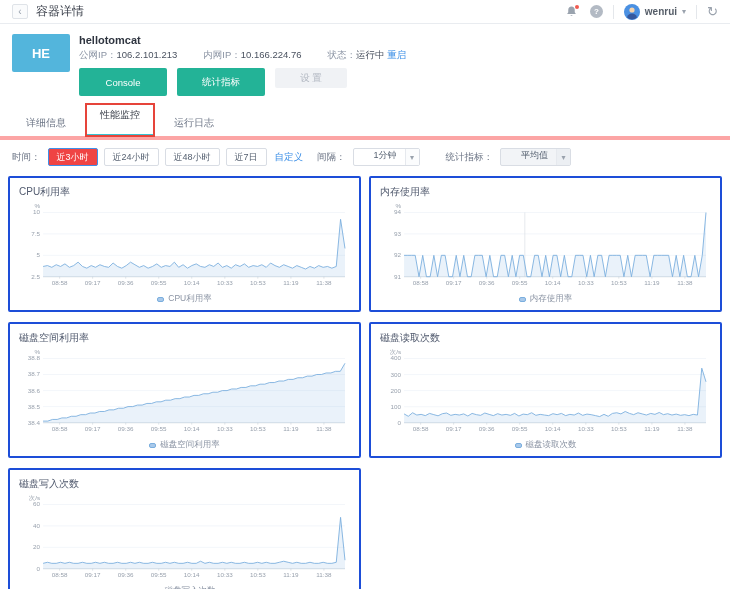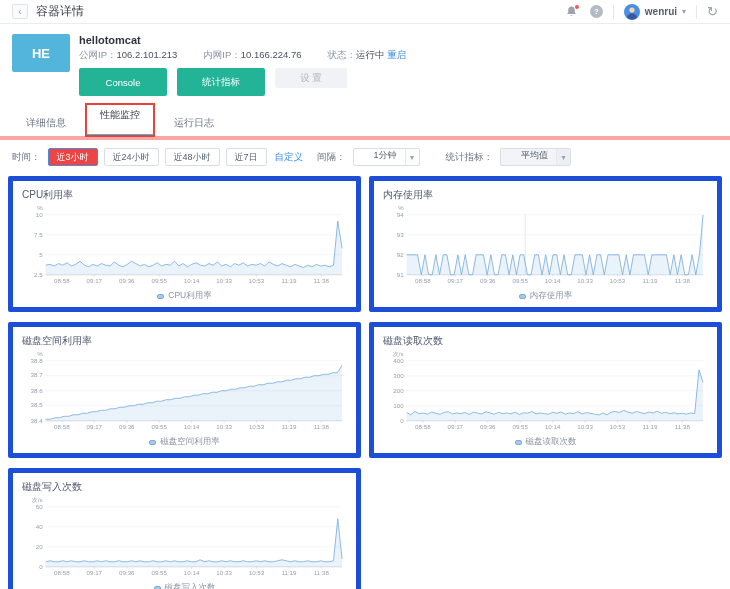--- a/index.html
+++ b/index.html
@@ -45,21 +45,21 @@
   .t-btn.active { background:#ef4444; border-color:#3f8fe8; color:#fff; }
   .custom-link { margin:0 8px 0 2px; font-size:9.5px; }
   .select { height:18px; display:flex; align-items:flex-start; border:1px solid #d9dde4; border-radius:2px; background:#fff; cursor:pointer;padding-left:12px; }
   .select .sel-val { padding:0 8px; color:#556070; font-size:9px; }
   .select .sel-caret { width:14px; text-align:center; color:#9aa2ad; font-size:8px; border-left:1px solid #e6e9ee; align-self:stretch; display:flex; align-items:center; justify-content:center; background:#fbfcfd; }
   .select.gray { background:#f2f4f7; }
   .select.gray .sel-caret { background:#eceff3; }
 
   
   .charts { display:grid; grid-template-columns:1fr 1fr; gap:10px 8px; padding:2px 8px 8px 8px; }
-  .card { border:5px solid #1d4ed8; border-radius:2px; background:#fff; height:136px; padding:7px 9px 5px 9px; display:flex; flex-direction:column; }
+  .card { border:2px solid #1d4ed8; border-radius:2px; background:#fff; height:136px; padding:7px 9px 5px 9px; display:flex; flex-direction:column; }
   .chart-title { font-size:10px; color:#515a6e; margin-bottom:2px; }
   svg.chart { flex:1 1 auto; width:100%; height:100%; display:block; }
   .legend { display:flex; align-items:center; justify-content:center; gap:4px; height:13px; cursor:pointer; }
   .lg-marker { width:7px; height:5px; border-radius:2px; background:#a9c9ea; border:1px solid #7aaede; }
   .legend span.lbl { font-size:8.5px; color:#8a93a3; }
 
   
   .grid { stroke:#eef2f7; stroke-width:0.7; }
   .axis { stroke:#cfd6de; stroke-width:0.7; }
   .cross { stroke:#d9dee5; stroke-width:0.7; }

